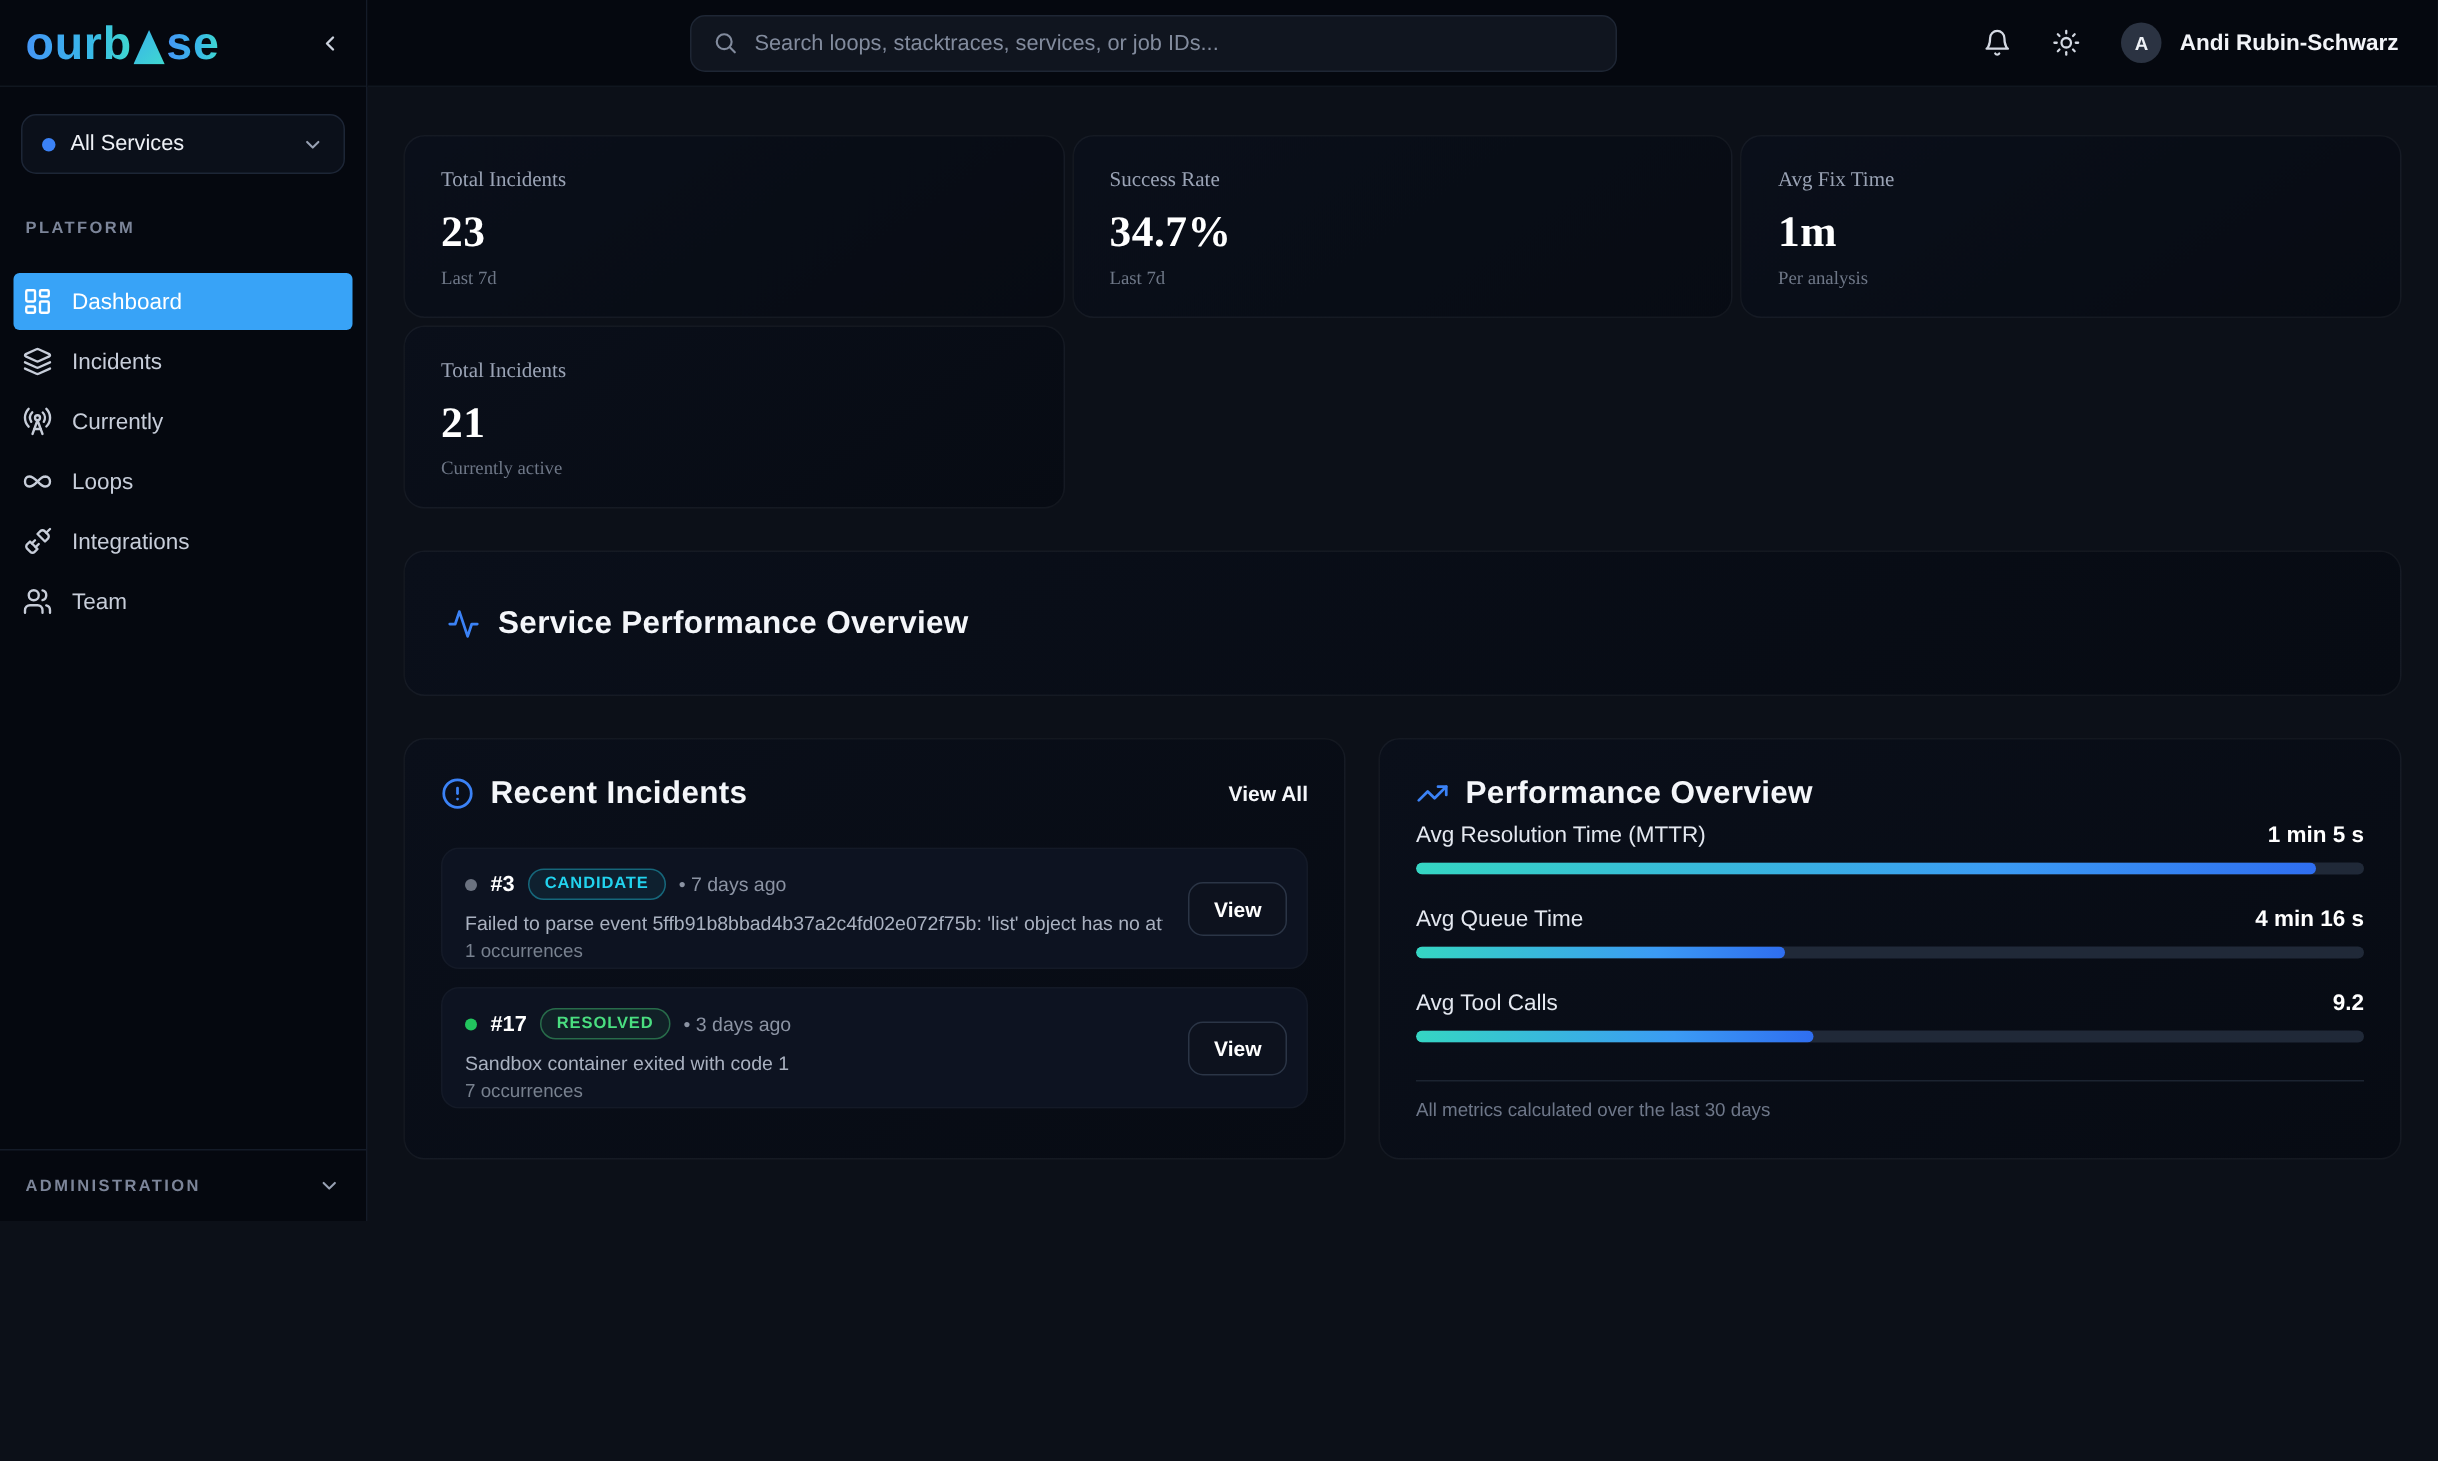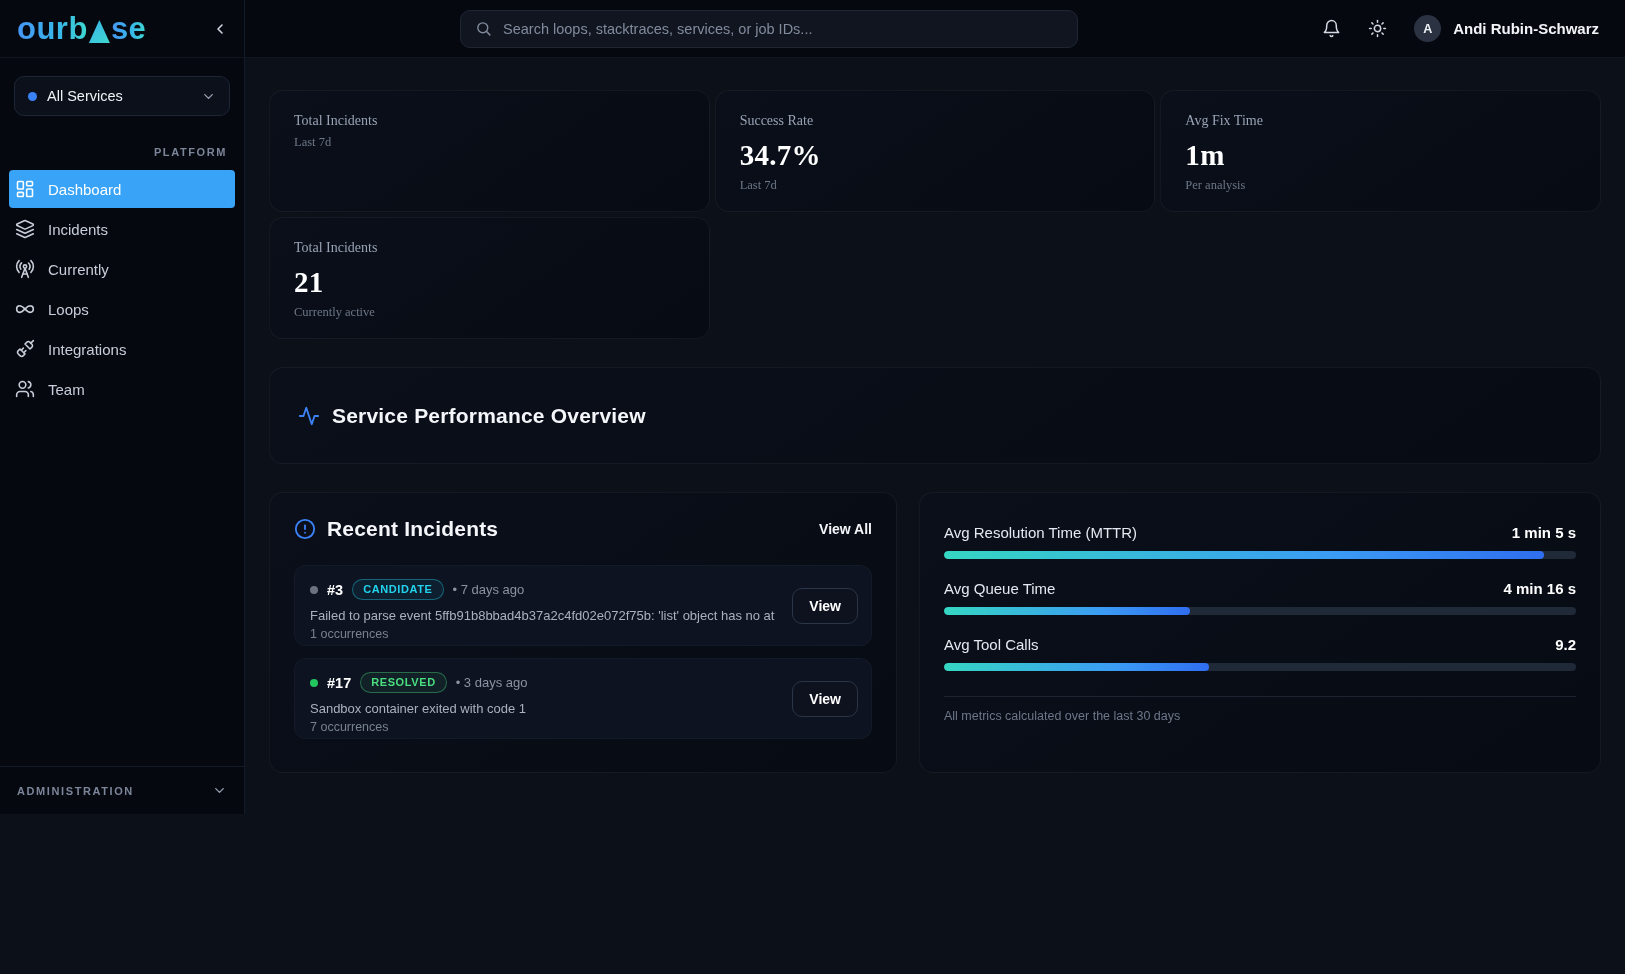--- a/index.html
+++ b/index.html
@@ -9,21 +9,21 @@
     background:#0c1018;
     color:#e8ecf2;
     overflow:hidden;
     position:relative;
   }
   svg { display:block; }
 
   
   .sidebar {
     position:absolute; left:0; top:0; width:245px; height:814px;
-    background:#05080f; border-right:1px solid #141b28;text-align:right;
+    background:#05080f; border-right:1px solid #141b28;
   }
   .logo-row {
     height:58px; border-bottom:1px solid #10161f;
     display:flex; align-items:center; justify-content:space-between;
     padding:0 16px 0 17px;
   }
   .logo { display:flex; align-items:flex-end; font-size:31px; font-weight:600; letter-spacing:.5px; line-height:1; }
   .logo .grad {
     background:linear-gradient(90deg,#4596f7 0%, #38b8e8 60%, #3fd8cf 100%);
     -webkit-background-clip:text; background-clip:text; color:transparent;
@@ -38,21 +38,21 @@
   .service-select {
     margin:18px 14px 0; height:40px; border-radius:10px;
     border:1px solid #1d2636; background:#0b101a;
     display:flex; align-items:center; gap:10px; padding:0 13px;
     font-size:14.5px; color:#eef1f6; cursor:pointer;
   }
   .blue-dot { width:9px; height:9px; border-radius:50%; background:#3b82f6; }
   .service-select .chev { margin-left:auto; color:#97a0b2; }
 
   .section-label {
-    margin:30px 17px 12px; font-size:11px; font-weight:700;
+    margin:30px 17px 24px; font-size:11px; font-weight:700;
     letter-spacing:1.6px; color:#7c8599;
   }
   .nav { padding:0 9px; }
   .nav-item {
     height:38px; border-radius:4px; display:flex; align-items:center; gap:13px;
     padding:0 6px; color:#c7cdd9; font-size:15px; margin-bottom:2px; cursor:pointer;
   }
   .nav-item .nav-icon { color:#c7cdd9; width:20px; height:20px; }
   .nav-item.active { background:#38a3f7; color:#ffffff; }
   .nav-item.active .nav-icon { color:#ffffff; }
@@ -301,20 +301,21 @@
       <span class="user-name">Andi Rubin-Schwarz</span>
     </span>
   </div>
 </header>
 
 <main class="main">
 
   <section class="stats">
     <div class="card stat-card">
       <div class="stat-label">Total Incidents</div>
+      <div class="stat-value">23</div>
       <div class="stat-sub">Last 7d</div>
     </div>
     <div class="card stat-card">
       <div class="stat-label">Success Rate</div>
       <div class="stat-value">34.7%</div>
       <div class="stat-sub">Last 7d</div>
     </div>
     <div class="card stat-card">
       <div class="stat-label">Avg Fix Time</div>
       <div class="stat-value">1m</div>
@@ -370,20 +371,29 @@
           <span class="badge badge-resolved">RESOLVED</span>
           <span class="inc-time">• 3 days ago</span>
         </div>
         <div class="inc-msg">Sandbox container exited with code 1</div>
         <div class="inc-occ">7 occurrences</div>
         <button class="view-btn">View</button>
       </div>
     </div>
 
     <div class="card col-card">
+      <div class="card-header">
+        <span class="blue-icon">
+          <svg width="22" height="22" viewBox="0 0 24 24" fill="none" stroke="currentColor" stroke-width="2" stroke-linecap="round" stroke-linejoin="round">
+              <polyline points="22 7 13.5 15.5 8.5 10.5 2 17"></polyline>
+              <polyline points="16 7 22 7 22 13"></polyline>
+            </svg>
+        </span>
+        <span class="card-title">Performance Overview</span>
+      </div>
 
       <div class="metric first">
         <div class="metric-row">
           <span class="metric-label">Avg Resolution Time (MTTR)</span>
           <span class="metric-value">1 min 5 s</span>
         </div>
         <div class="track">
           <div class="fill" style="width: 95%;"></div>
         </div>
       </div>

